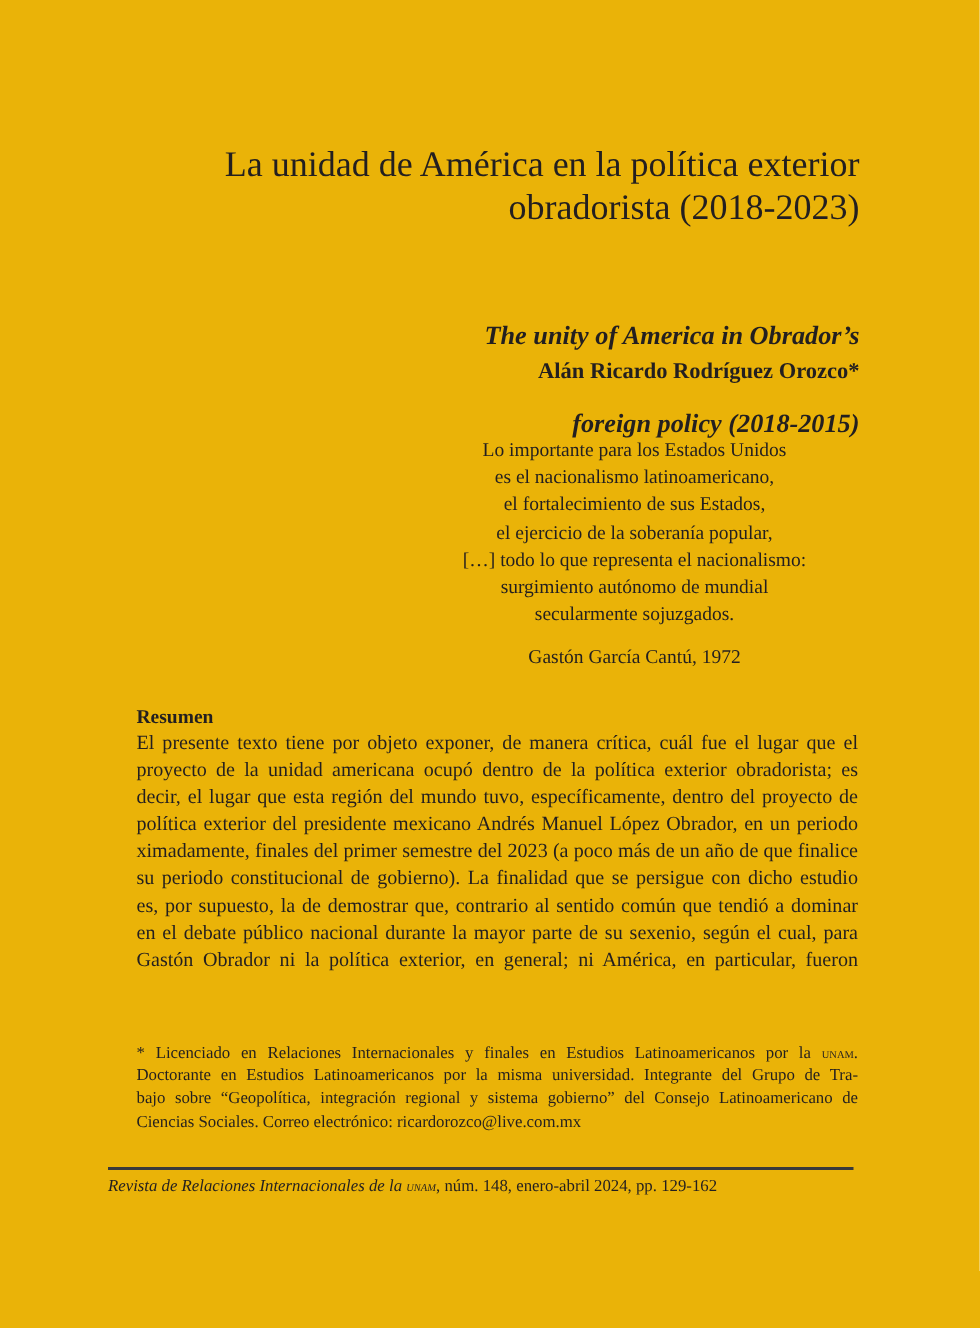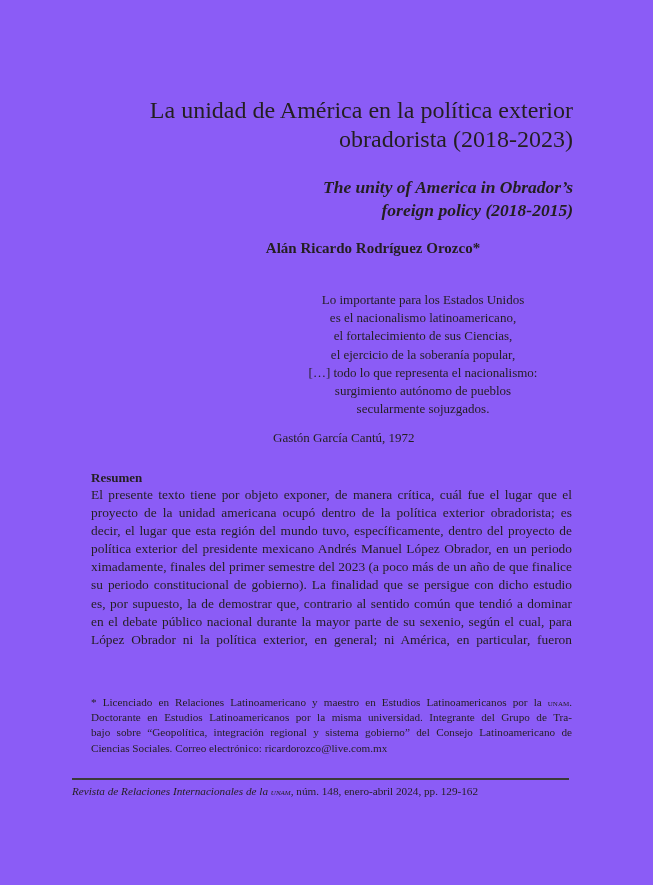--- a/index.html
+++ b/index.html
@@ -12,21 +12,21 @@
       height: 885px;
       position: relative;
       overflow: hidden;
       font-family: "Liberation Serif", "DejaVu Serif", serif;
       color: #231f20;
     }
     .page {
       position: absolute;
       left: 0; top: 0;
       width: 653px; height: 885px;
-      background: #8b5cf6;
+      background: #eab308;
     }
     .title {
       position: absolute;
       right: 80px;
       top: 96px;
       width: 470px;
       text-align: right;
       font-size: 24px;
       line-height: 29px;
       font-weight: normal;
@@ -40,27 +40,27 @@
       top: 176px;
       width: 400px;
       text-align: right;
       font-size: 17.5px;
       line-height: 23px;
       font-style: italic;
       font-weight: bold;
       color: #231f20;
       margin: 0;
     }
-    .subtitle span { display: block; }
+    .subtitle span { display: block; margin-top: 36px; }
     .author {
       position: absolute;
       right: 80px;
       top: 238px;
       width: 400px;
-      text-align: center;
+      text-align: right;
       font-size: 15px;
       line-height: 20px;
       font-weight: bold;
       color: #231f20;
     }
     .epigraph {
       position: absolute;
       right: 80px;
       top: 291px;
       width: 300px;
@@ -68,21 +68,21 @@
       font-size: 13px;
       line-height: 18.2px;
       color: #231f20;
     }
     .epigraph span { display: block; white-space: nowrap; }
     .epigraph-source {
       position: absolute;
       right: 80px;
       top: 429px;
       width: 300px;
-      text-align: left;
+      text-align: center;
       font-size: 13px;
       line-height: 18px;
       color: #231f20;
     }
     .abstract-heading {
       position: absolute;
       left: 91px;
       top: 469px;
       font-size: 13px;
       font-weight: bold;
@@ -156,45 +156,45 @@
   <h2 class="subtitle">
     <span>The unity of America in Obrador’s</span>
     <span>foreign policy (2018-2015)</span>
   </h2>
 
   <div class="author">Alán Ricardo Rodríguez Orozco*</div>
 
   <div class="epigraph">
     <span>Lo importante para los Estados Unidos</span>
     <span>es el nacionalismo latinoamericano,</span>
-    <span>el fortalecimiento de sus Ciencias,</span>
+    <span>el fortalecimiento de sus Estados,</span>
     <span>el ejercicio de la soberanía popular,</span>
     <span>[…] todo lo que representa el nacionalismo:</span>
-    <span>surgimiento autónomo de pueblos</span>
+    <span>surgimiento autónomo de mundial</span>
     <span>secularmente sojuzgados.</span>
   </div>
 
   <div class="epigraph-source">Gastón García Cantú, 1972</div>
 
   <div class="abstract-heading">Resumen</div>
 
   <div class="abstract-body">
     <span>El presente texto tiene por objeto exponer, de manera crítica, cuál fue el lugar que el</span>
     <span>proyecto de la unidad americana ocupó dentro de la política exterior obradorista; es</span>
     <span>decir, el lugar que esta región del mundo tuvo, específicamente, dentro del proyecto de</span>
     <span>política exterior del presidente mexicano Andrés Manuel López Obrador, en un periodo</span>
     <span>ximadamente, finales del primer semestre del 2023 (a poco más de un año de que finalice</span>
     <span>su periodo constitucional de gobierno). La finalidad que se persigue con dicho estudio</span>
     <span>es, por supuesto, la de demostrar que, contrario al sentido común que tendió a dominar</span>
     <span>en el debate público nacional durante la mayor parte de su sexenio, según el cual, para</span>
-    <span>López Obrador ni la política exterior, en general; ni América, en particular, fueron</span>
+    <span>Gastón Obrador ni la política exterior, en general; ni América, en particular, fueron</span>
   </div>
 
   <div class="footnote">
-    <span class="just"><span style="display:inline">* Licenciado en Relaciones Latinoamericano y maestro en Estudios Latinoamericanos por la </span><span style="display:inline" class="smallcaps">unam</span><span style="display:inline">.</span></span>
+    <span class="just"><span style="display:inline">* Licenciado en Relaciones Internacionales y finales en Estudios Latinoamericanos por la </span><span style="display:inline" class="smallcaps">unam</span><span style="display:inline">.</span></span>
     <span class="just">Doctorante en Estudios Latinoamericanos por la misma universidad. Integrante del Grupo de Tra-</span>
     <span class="just">bajo sobre “Geopolítica, integración regional y sistema gobierno” del Consejo Latinoamericano de</span>
     <span class="last">Ciencias Sociales. Correo electrónico: ricardorozco@live.com.mx</span>
   </div>
 
   <div class="rule"></div>
 
   <div class="journal-footer">
     <span class="jname">Revista de Relaciones Internacionales de la </span><span class="jsc">unam</span><span>, núm. 148, enero-abril 2024, pp. 129-162</span>
   </div>

